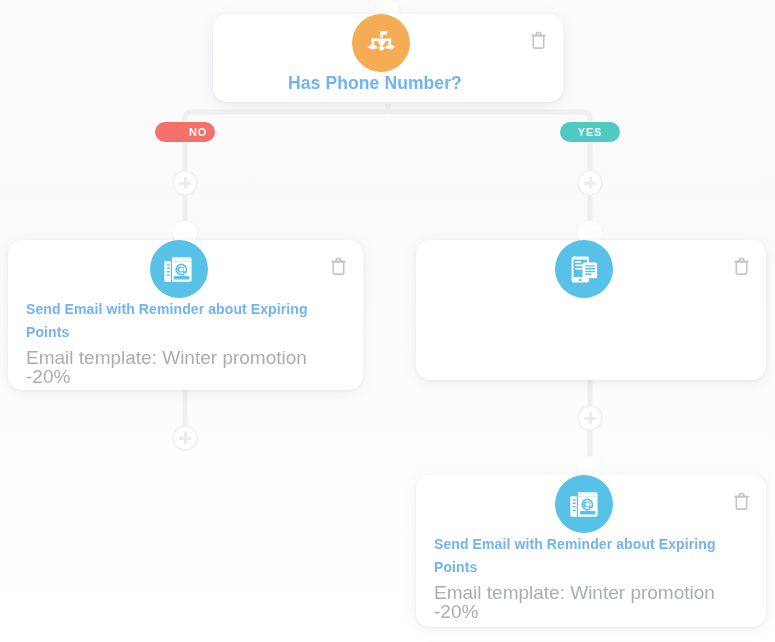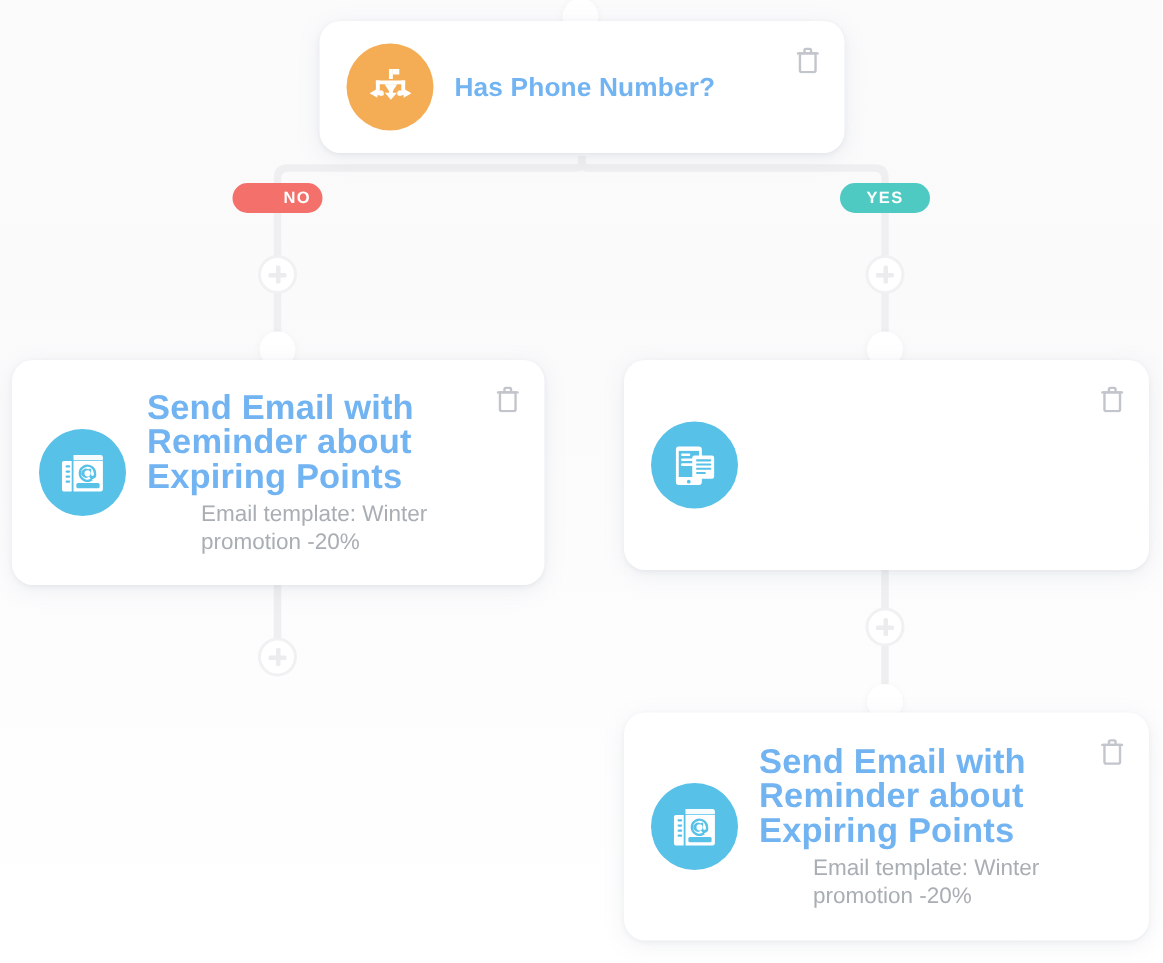--- a/index.html
+++ b/index.html
@@ -40,20 +40,21 @@
                 0 1px 3px rgba(130,145,165,.10);
     box-sizing: border-box;
   }
   .node-inner {
     position: relative;
     display: flex;
     align-items: center;
     height: 100%;
     padding: 0 18px;
     box-sizing: border-box;
+    flex-direction: column;
   }
   .node-inner.with-sub { align-items: center; }
 
   .node-icon {
     flex: 0 0 auto;
     width: 58px;
     height: 58px;
     border-radius: 50%;
     display: flex;
     align-items: center;
@@ -61,34 +62,33 @@
     margin-right: 14px;
   }
   .node-icon.orange { background: #f5ad55; }
   .node-icon.blue   { background: #57c1e8; }
   .node-icon svg { display: block; }
 
   .node-text { flex: 1 1 auto; min-width: 0; padding-right: 26px; }
 
   .node-title {
     color: #72b4f2;
-    font-size: 23px;
+    font-size: 14px;
     font-weight: bold;
     line-height: 23px;
     letter-spacing: .1px;
   }
   .node-title.single { font-size: 17.5px; }
 
   .node-sub {
     color: #a9aeb4;
-    font-size: 15px;
+    font-size: 19px;
     line-height: 19px;
     margin-top: 4px;
     font-weight: normal;
-    margin-left: 36px;
   }
 
   .trash-btn {
     position: absolute;
     top: 14px;
     right: 14px;
     width: 22px;
     height: 24px;
     display: flex;
     align-items: center;

